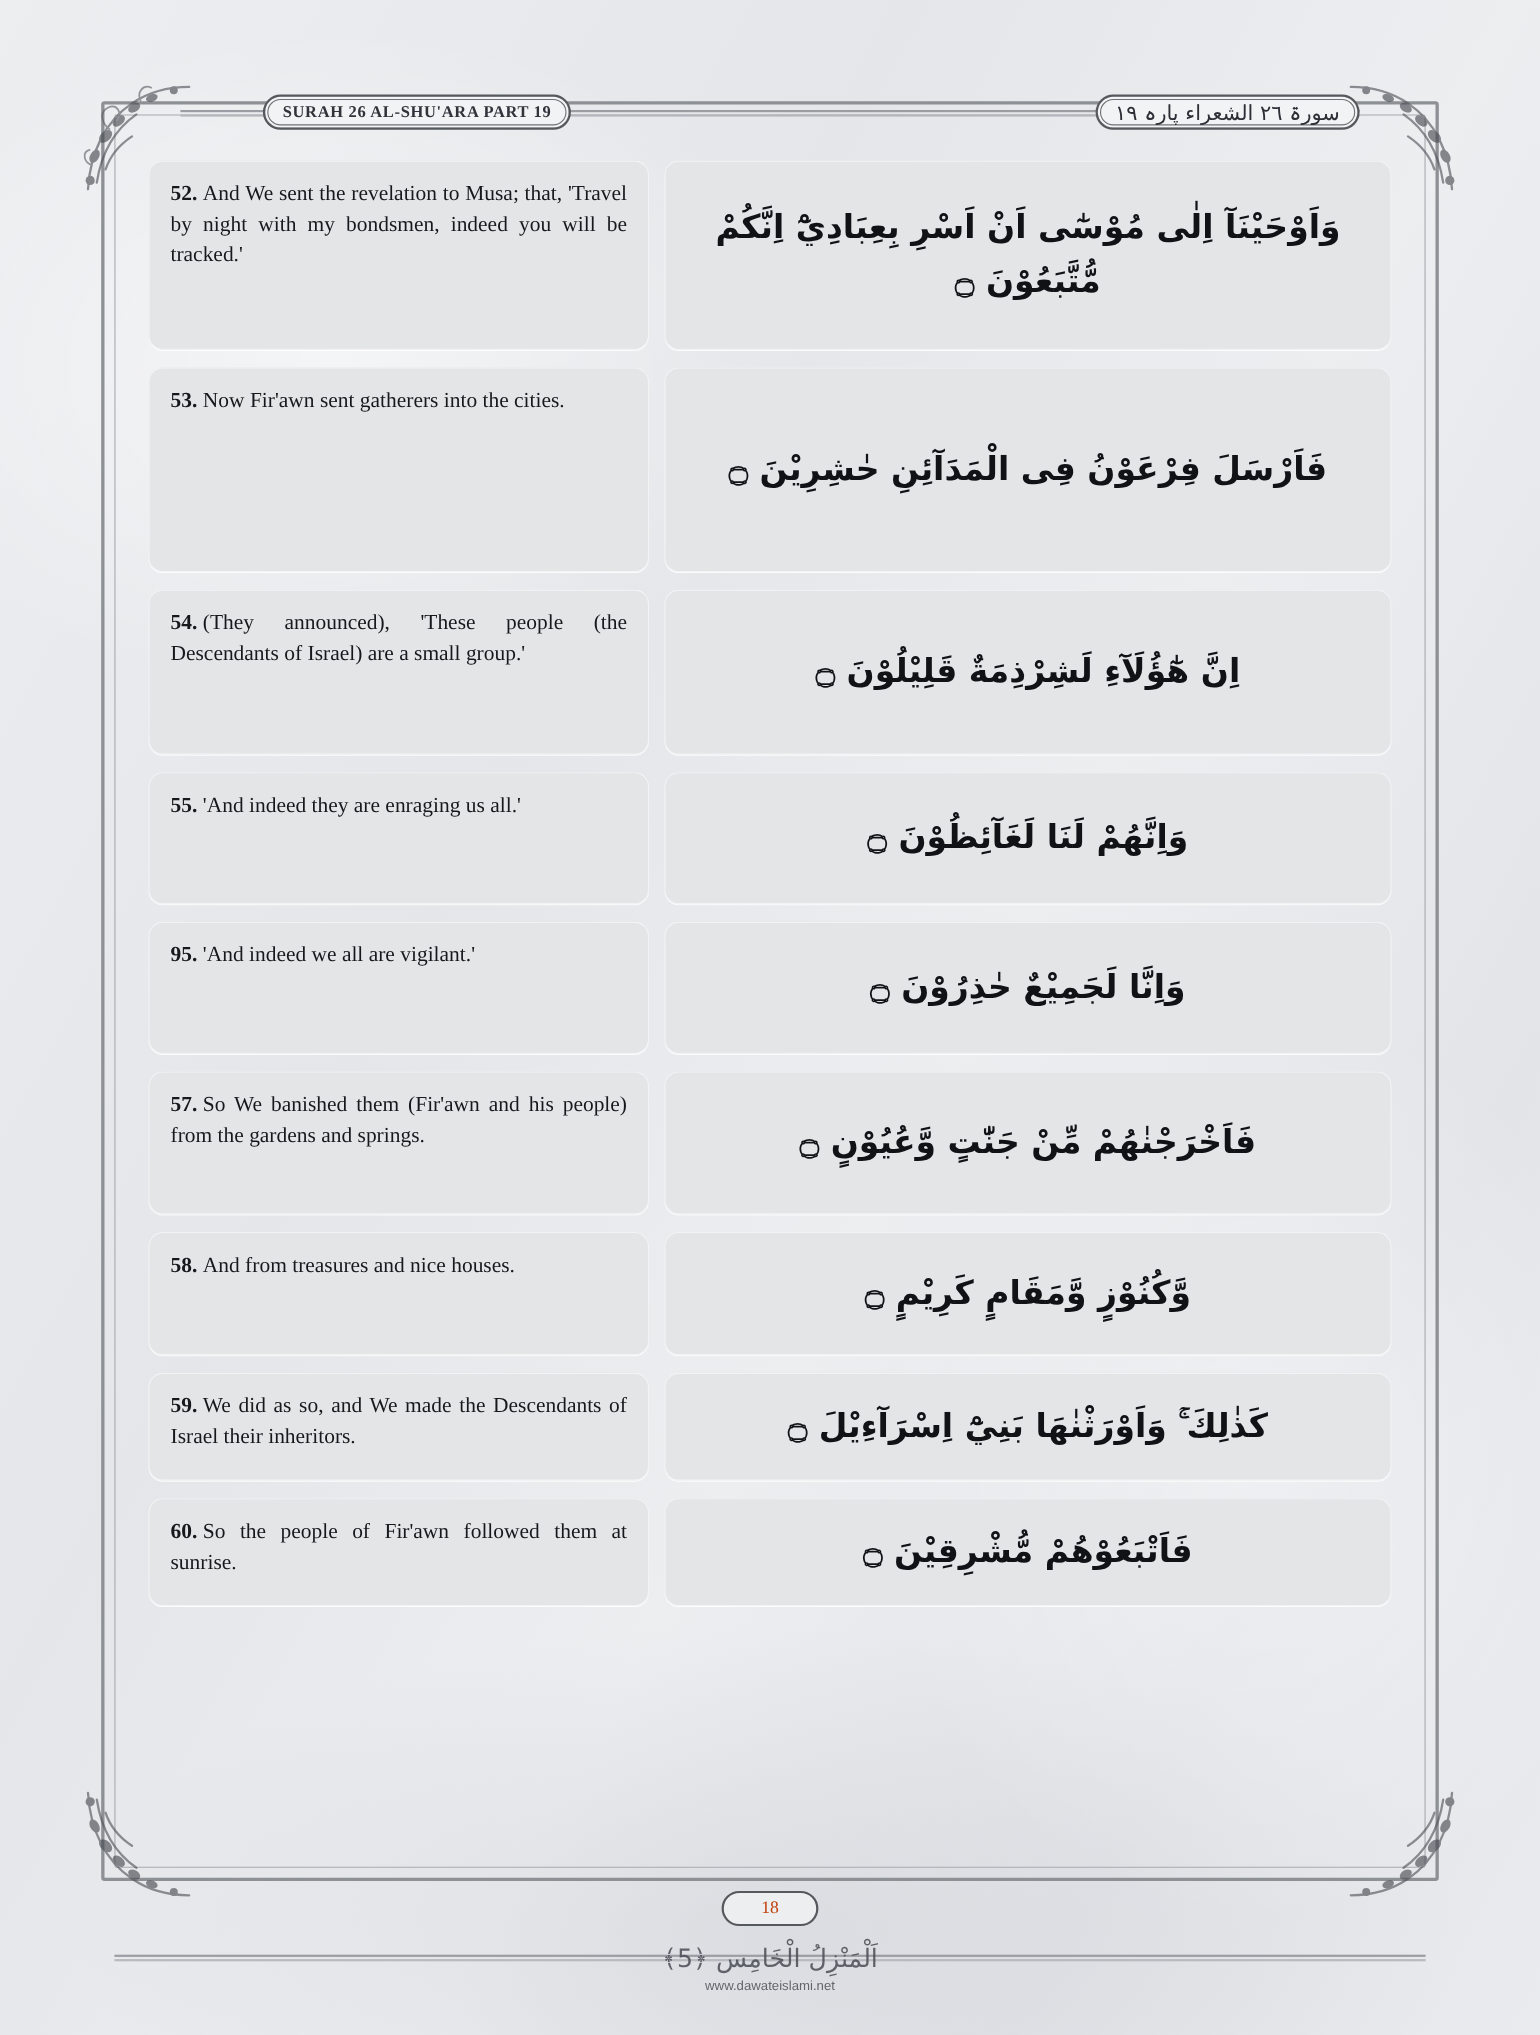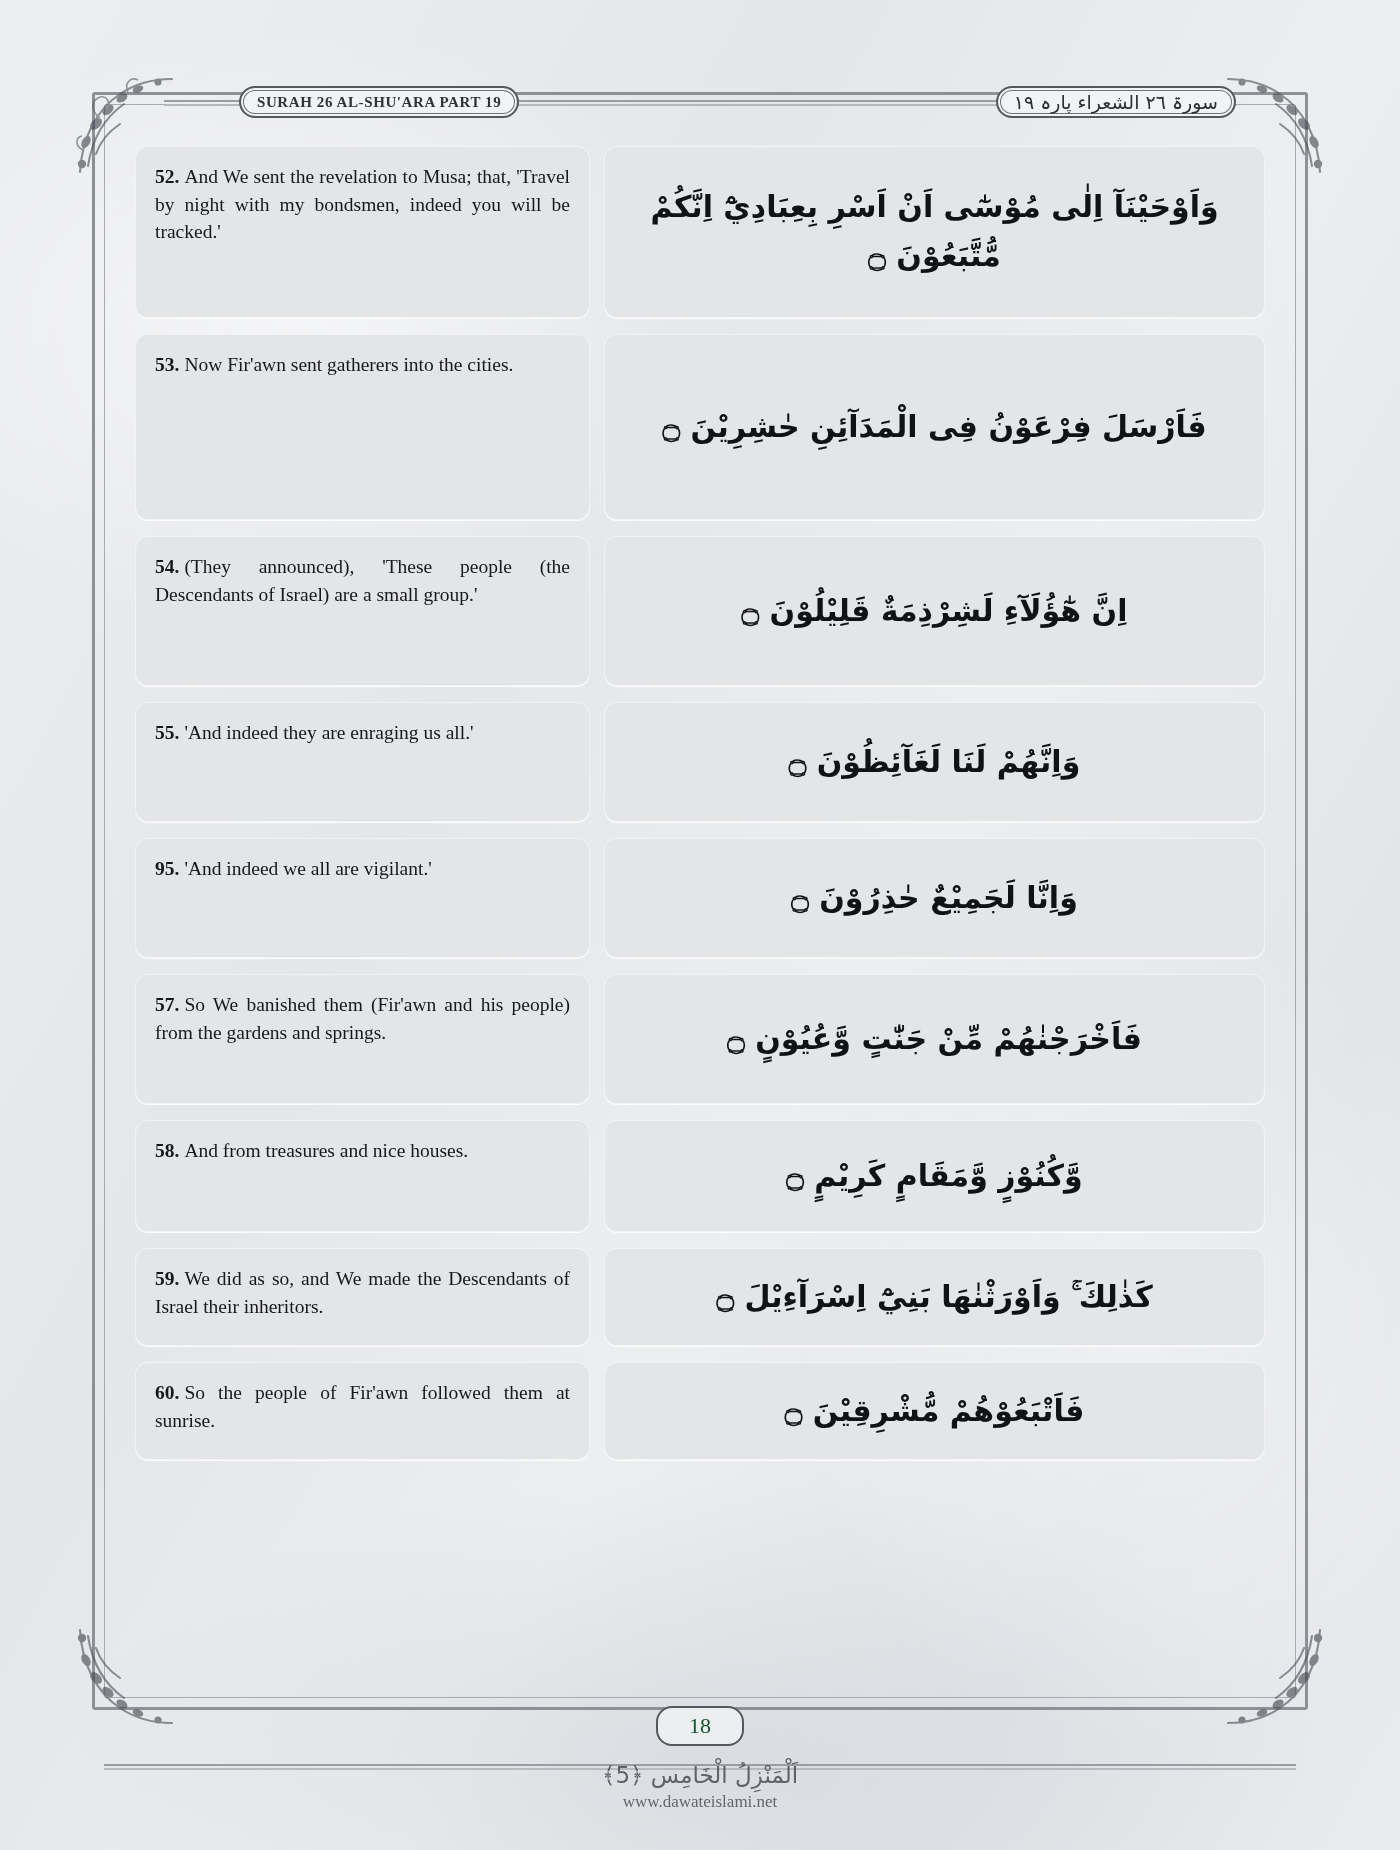--- a/index.html
+++ b/index.html
@@ -187,36 +187,36 @@
   }
   .page-pill {
     position: relative;
     display: inline-block;
     min-width: 88px;
     padding: 5px 20px;
     border: 2px solid #55585c;
     border-radius: 16px;
     background: #eceef0;
     font-family: "Liberation Serif", serif;
-    font-size: 22px;
-    color: #14532d;
+    font-size: 16px;
+    color: #c2410c;
     z-index: 2;
     margin-bottom: 10px;
   }
   .manzil {
     font-family: "DejaVu Sans", sans-serif;
     font-size: 23px;
     color: #4a4d55;
     direction: rtl;
     margin-top: 6px;
     opacity: 0.85;
   }
   .site {
-    font-family: Liberation Serif, serif;
-    font-size: 17px;
+    font-family: Liberation Sans, sans-serif;
+    font-size: 12px;
     color: #55585f;
     margin-top: 4px;
     opacity: 0.9;
   }
 </style>
 </head>
 <body>
 
 <div class="paper-texture"></div>
 

